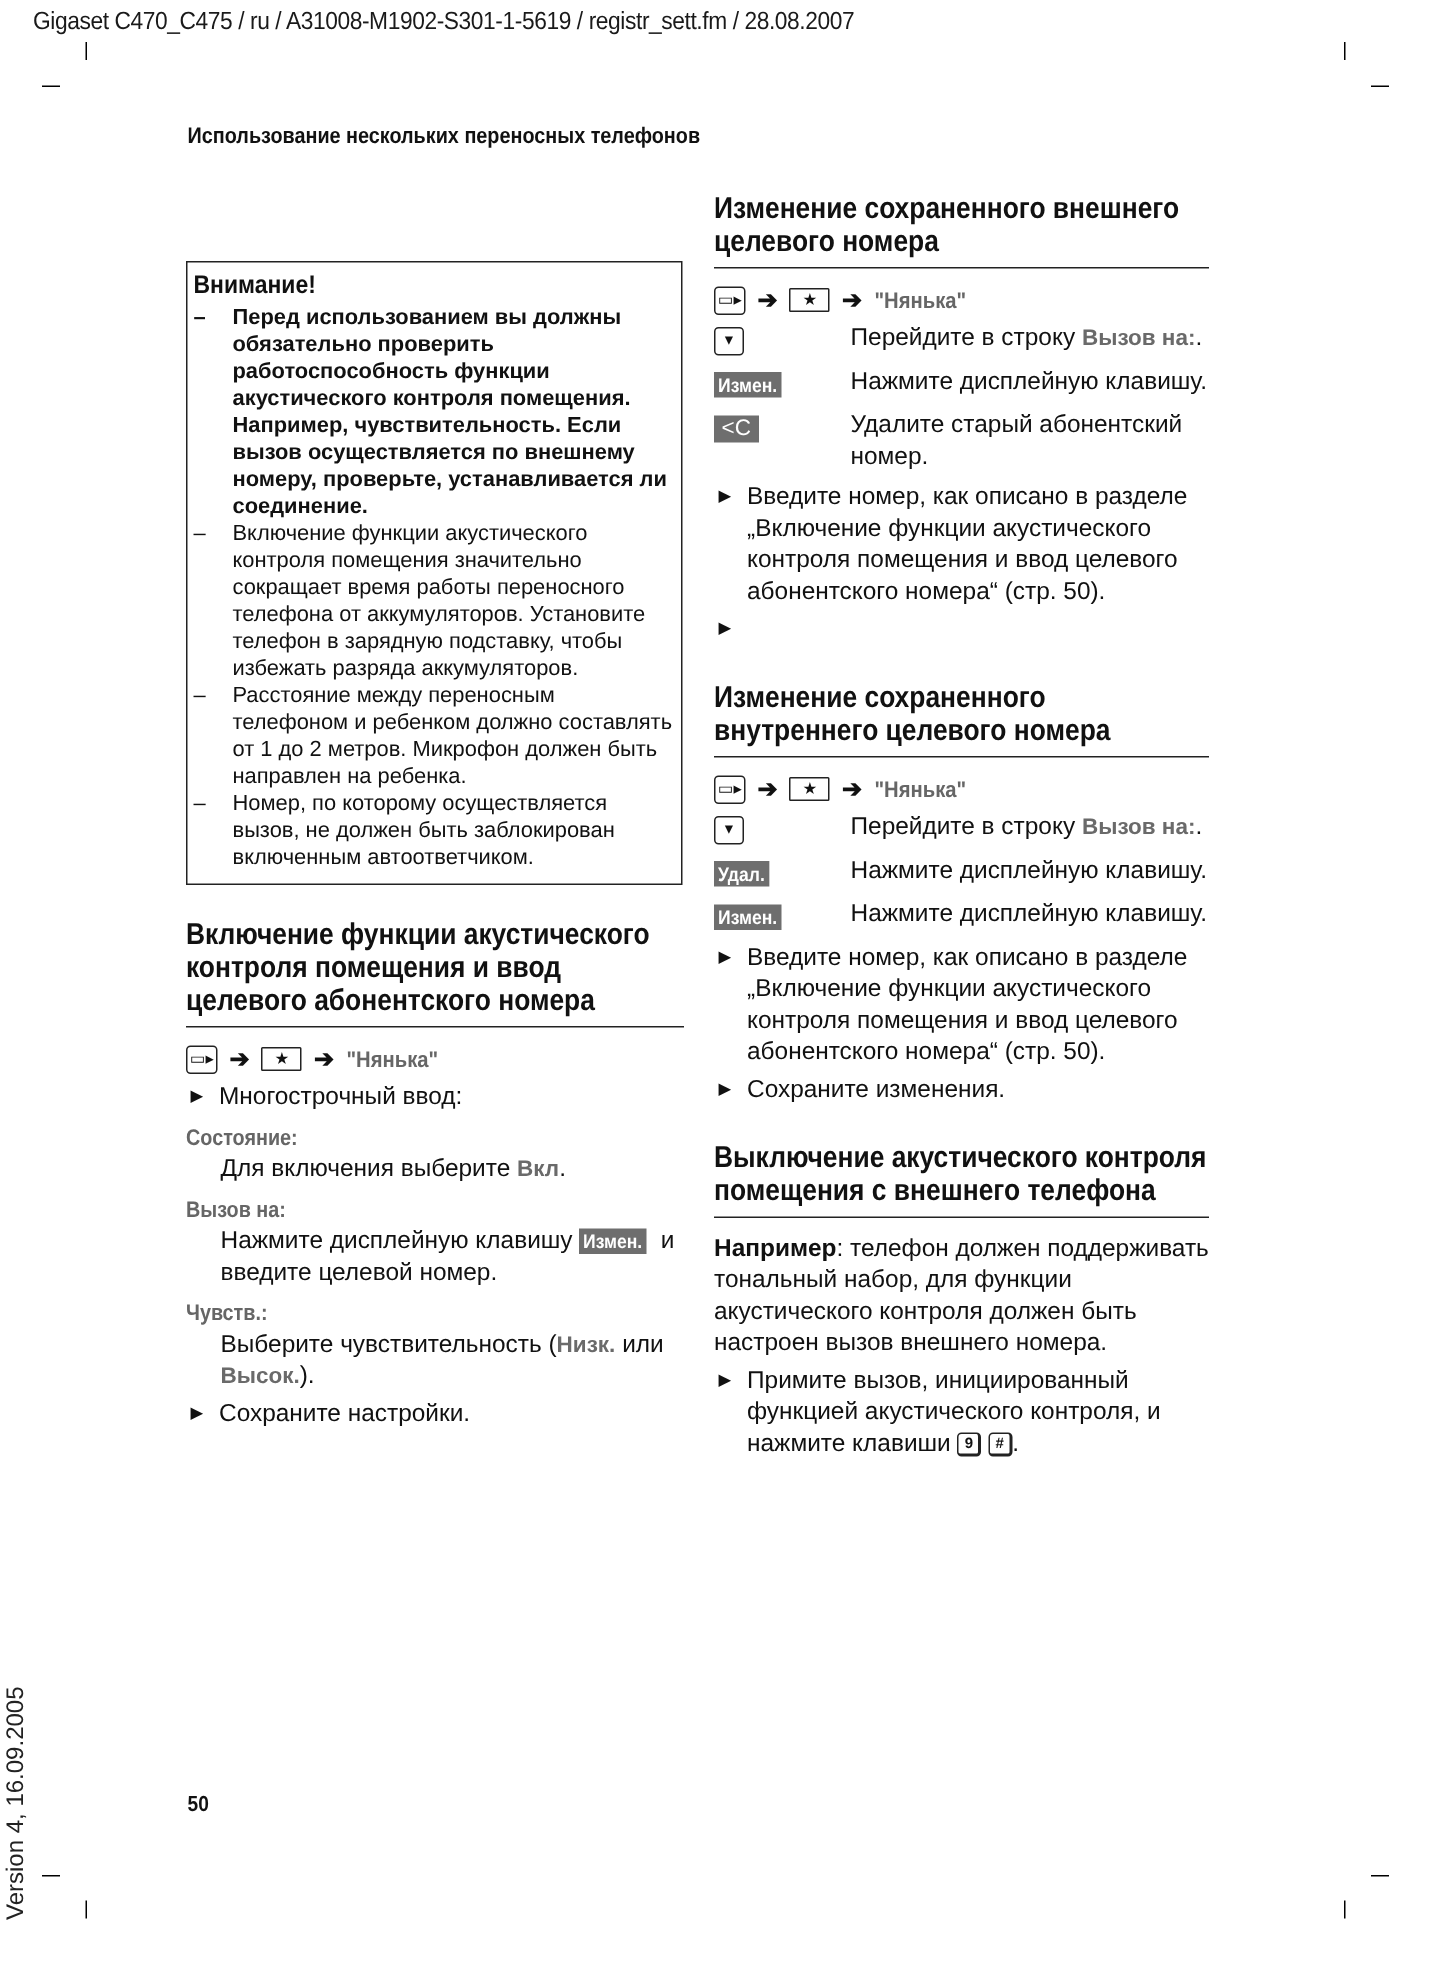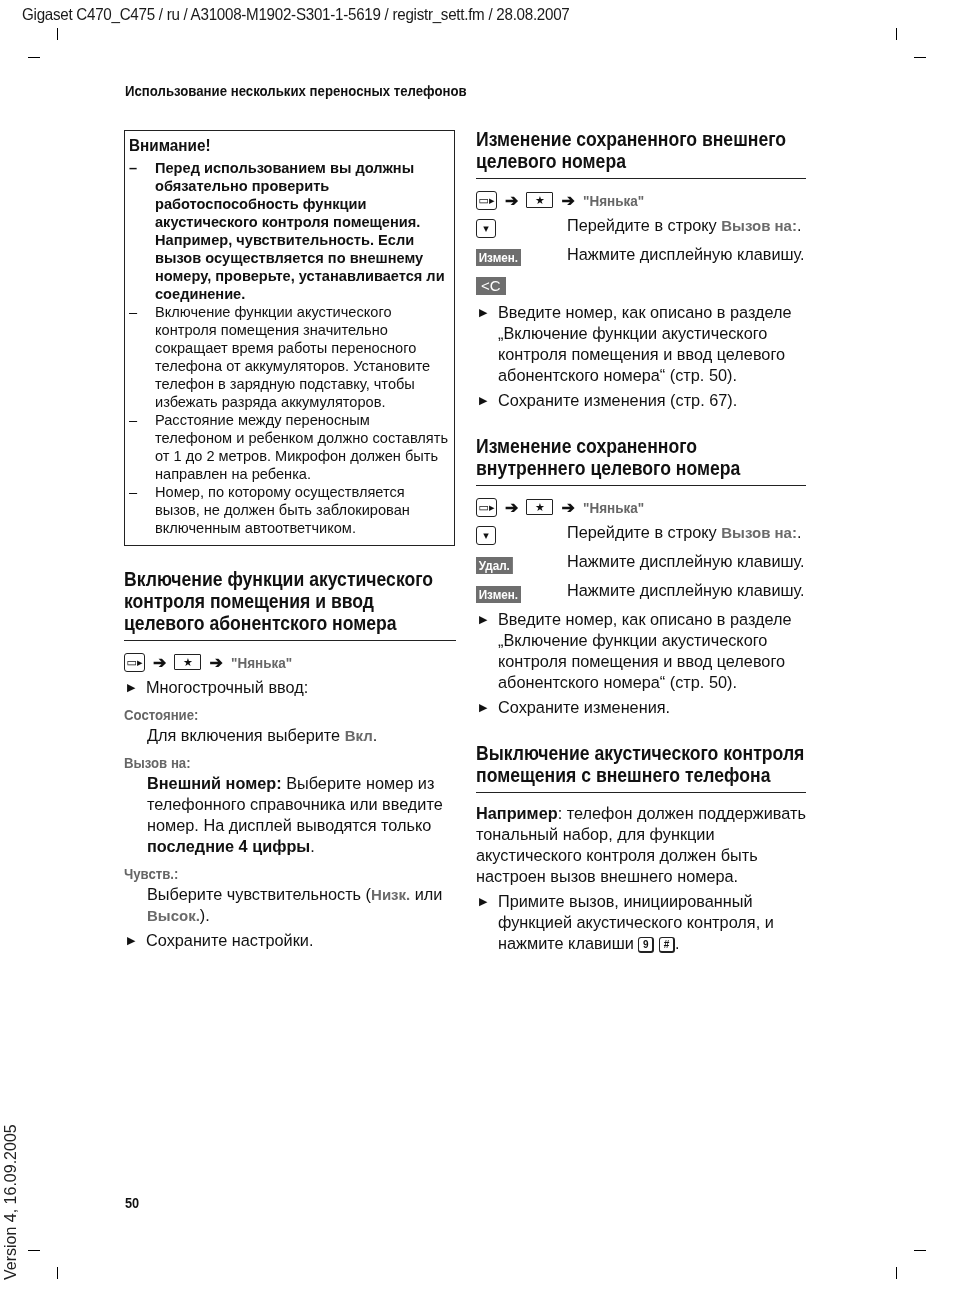--- a/index.html
+++ b/index.html
@@ -13,21 +13,21 @@
 
   .section-header { position: absolute; left: 125px; top: 82px; font-size: 15px; font-weight: bold; transform: scaleX(0.88); transform-origin: left top; white-space: nowrap; }
 
   .version { position: absolute; left: 2px; top: 1280px; transform: rotate(-90deg); transform-origin: left top; font-size: 16px; white-space: nowrap; color: #222; }
   .page-num { position: absolute; left: 125px; top: 1195px; font-size: 14.5px; font-weight: bold; transform: scaleX(0.88); transform-origin: left top; }
 
   .col { position: absolute; width: 332px; font-size: 16.3px; line-height: 21px; }
   .col-left { left: 124px; top: 130px; }
   .col-right { left: 476px; top: 128px; width: 330px; }
 
-  .warn-box { border: 1.3px solid #222; padding: 4px 4px 8px 4px; width: 331px; }
+  .warn-box { border: 1.3px solid #222; padding: 4px 4px 8px 4px; width: 331px; margin-top: 44px; }
   .warn-title { font-weight: bold; font-size: 17px; transform: scaleX(0.9); transform-origin: left top; white-space: nowrap; margin-bottom: 3px; }
   .warn-item { display: flex; font-size: 14.6px; line-height: 18px; }
   .warn-item .dash { width: 26px; flex: none; }
   .warn-item.bold { font-weight: bold; }
 
   .h2 { font-weight: bold; font-size: 20px; line-height: 22px; transform: scaleX(0.88); transform-origin: left top; width: 375px; margin-top: 20px; padding-bottom: 4px; }
   .h2-rule { border-bottom: 1.3px solid #222; margin-top: 2px; margin-bottom: 10px; }
 
   .nav-line { display: flex; align-items: center; gap: 8px; height: 22px; margin-bottom: 4px; }
   .ikey { display: inline-flex; align-items: center; justify-content: center; border: 1.3px solid #222; border-radius: 3px; height: 19px; font-size: 11px; background: #fff; vertical-align: middle; }
@@ -100,21 +100,21 @@
 
   <div class="bullet">
       <span class="tri">▶</span>
       <span>Многострочный ввод:</span>
     </div>
 
   <div class="param-label">Состояние:</div>
   <div class="indent"><span>Для включения выберите</span> <span class="gray-inline">Вкл</span>.</div>
 
   <div class="param-label">Вызов на:</div>
-  <div class="indent"><b>Внешний номер:</b> <span>Выберите номер из телефонного справочника или введите номер. На дисплей выводятся только</span> <b>последние 4 цифры</b>.</div>
+  <div class="indent"><span>Нажмите дисплейную клавишу</span> <span class="softkey">Измен.</span> <span>и введите целевой номер.</span></div>
 
   <div class="param-label">Чувств.:</div>
   <div class="indent"><span>Выберите чувствительность (</span><span class="gray-inline">Низк.</span> <span>или</span> <span class="gray-inline">Высок.</span><span>).</span></div>
 
   <div class="bullet">
       <span class="tri">▶</span>
       <span>Сохраните настройки.</span>
     </div>
 </div>
 
@@ -131,28 +131,28 @@
   <div class="step">
       <div class="key-col"><span class="ikey down">▾</span></div>
       <div><span>Перейдите в строку</span> <span class="gray-inline">Вызов на:</span>.</div>
     </div>
   <div class="step">
       <div class="key-col"><span class="softkey">Измен.</span></div>
       <div>Нажмите дисплейную клавишу.</div>
     </div>
   <div class="step">
       <div class="key-col"><span class="ckey">&lt;C</span></div>
+      <div>Удалите старый абонентский номер.</div>
     </div>
   <div class="bullet">
       <span class="tri">▶</span>
       <span>Введите номер, как описано в разделе „Включение функции акустического контроля помещения и ввод целевого абонентского номера“ (стр. 50).</span>
     </div>
   <div class="bullet">
       <span class="tri">▶</span>
-      <span>Сохраните изменения (стр. 67).</span>
     </div>
 
   <div class="h2" style="margin-top:24px;">Изменение сохраненного внутреннего целевого номера</div>
   <div class="h2-rule"></div>
   <div class="nav-line">
     <span class="ikey menu">▭▸</span>
     <span class="arrow">➔</span>
     <span class="ikey star">★</span>
     <span class="arrow">➔</span>
     <span class="gray-lbl">"Нянька"</span>

